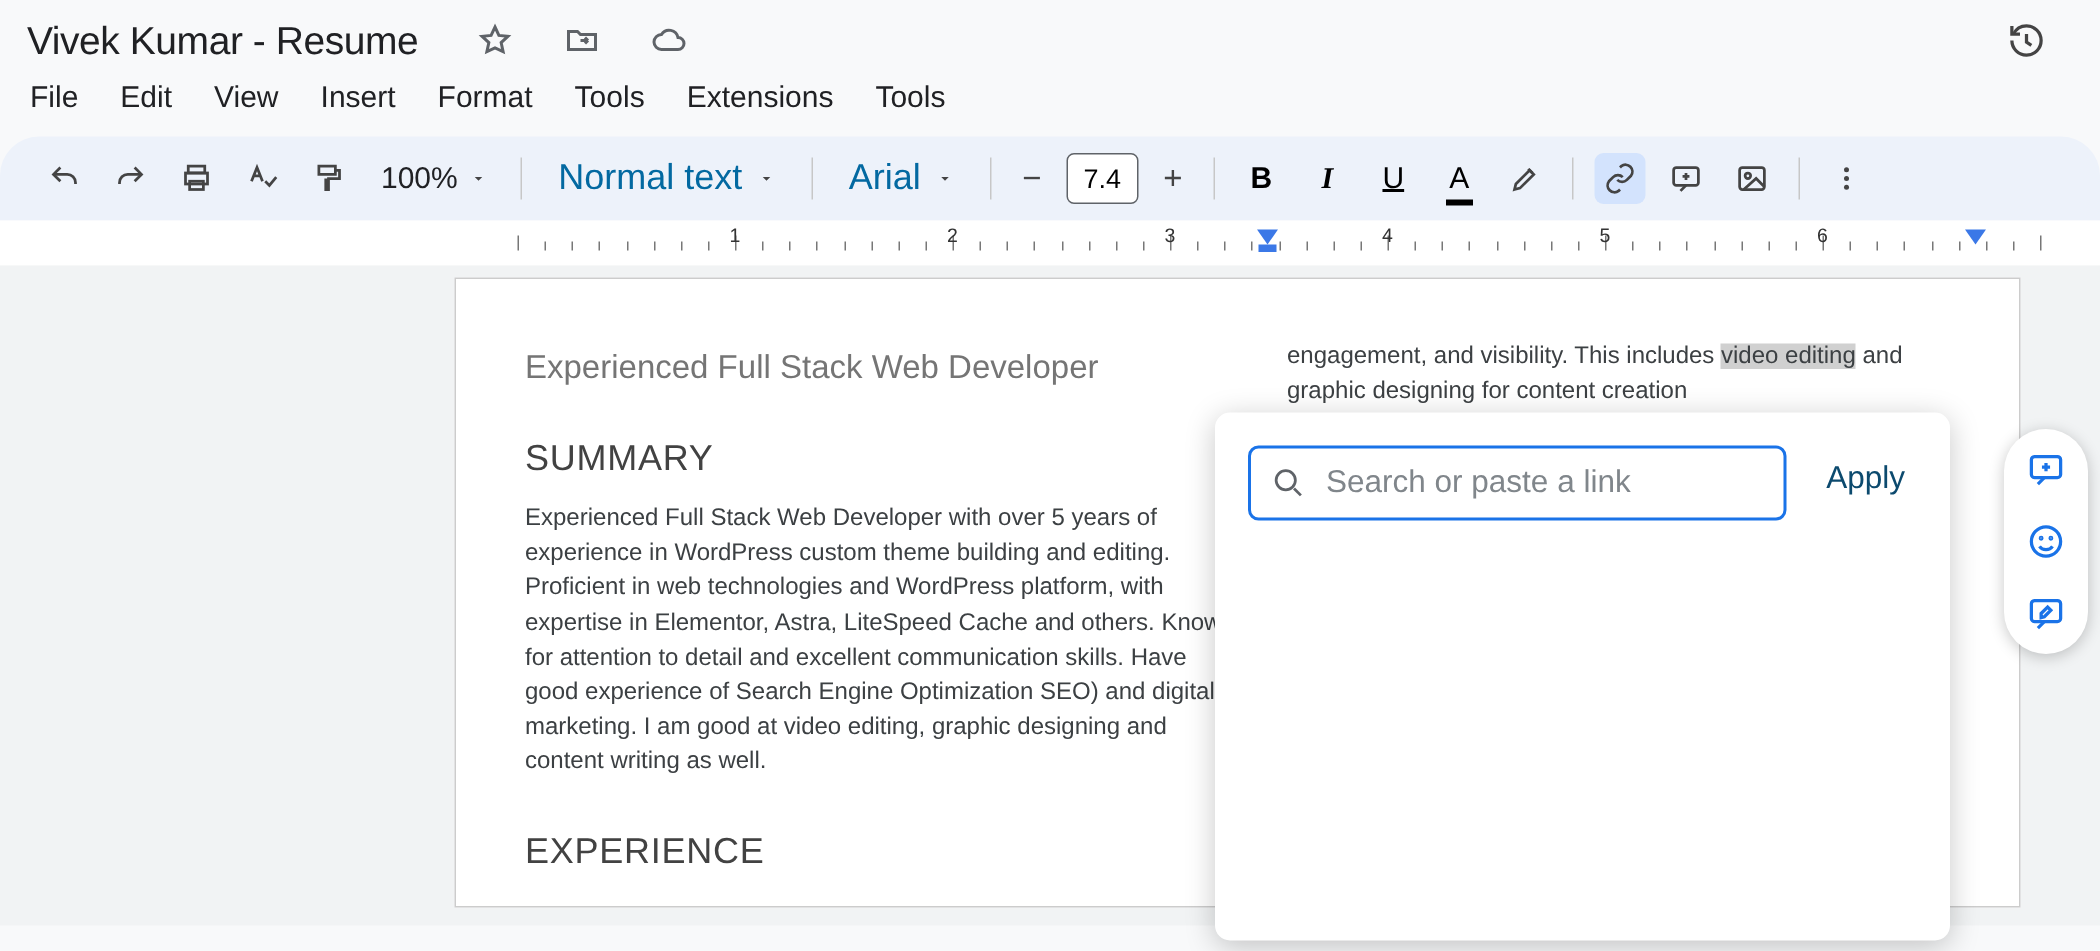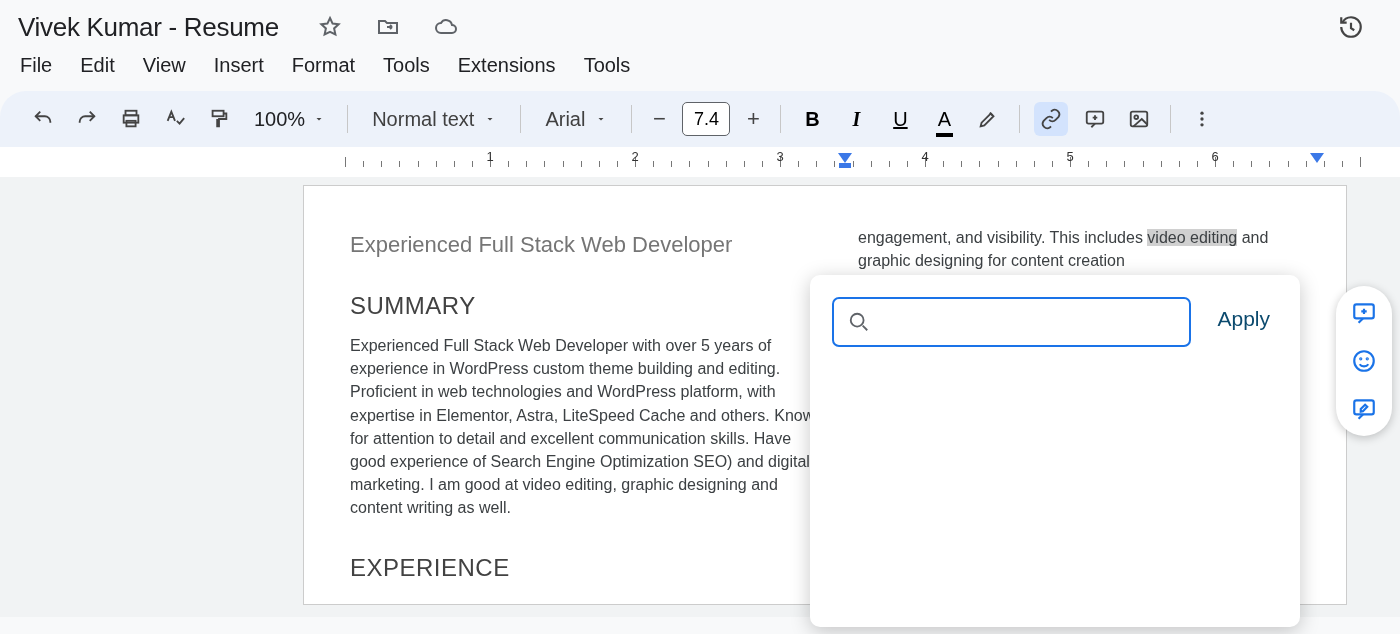--- a/index.html
+++ b/index.html
@@ -17,21 +17,21 @@
   .menubar { display:flex; gap:28px; padding:6px 20px 14px 20px; }
   .menubar span { font-size:20px; color:#202124; cursor:pointer; }
 
   
   .toolbar { display:flex; align-items:center; gap:10px; background:#edf2fa; border-radius:26px 26px 0 0; padding:8px 10px 8px 26px; height:56px; margin:0; }
   .tool-btn { width:34px; height:34px; display:flex; align-items:center; justify-content:center; border-radius:6px; cursor:pointer; }
   .tool-btn.active { background:#d3e3fd; }
   .sep { width:1px; height:28px; background:#c7c7c7; margin:0 4px; }
   .zoom-group { display:flex; align-items:center; gap:8px; font-size:20px; color:#202124; padding:0 8px; }
   .select-group { display:flex; align-items:center; gap:10px; padding:0 10px; }
-  .select-label { font-size:20px; color:#404040; }
+  .select-label { font-size:24px; color:#0369a1; }
   .font-size-box { width:48px; height:34px; border:1.5px solid #5f6368; border-radius:5px; display:flex; align-items:center; justify-content:center; font-size:18px; background:#fff; }
   .font-adj { width:26px; height:26px; display:flex; align-items:center; justify-content:center; font-size:22px; color:#444; cursor:pointer; }
   .bold-i { font-weight:700; font-size:20px; }
   .italic-i { font-style:italic; font-size:20px; font-family:serif; font-weight:700; }
   .underline-i { text-decoration:underline; font-size:20px; }
   .color-a { position:relative; font-size:20px; }
   .color-a::after { content:""; position:absolute; left:-2px; right:-2px; bottom:-6px; height:4px; background:#000; }
 
   
   .ruler-area { position:relative; height:30px; background:#fff; }
@@ -313,20 +313,21 @@
     </div>
   </div>
 </div>
 
 <div class="link-popup">
   <div class="link-input-wrap">
     <svg width="22" height="22" viewBox="0 0 24 24" fill="none" stroke="#5f6368" stroke-width="2">
         <circle cx="10" cy="10" r="7"></circle>
         <path d="M21 21l-5-5"></path>
       </svg>
+    <input class="link-input" type="text" placeholder="Search or paste a link" style="">
   </div>
   <div class="apply-btn">Apply</div>
 </div>
 
 <div class="side-tools">
   <span>
       <svg width="26" height="26" viewBox="0 0 24 24" fill="none" stroke="#1a73e8" stroke-width="2">
         <rect x="3" y="4" width="18" height="13" rx="2"></rect>
         <path d="M7 21l4-4"></path>
         <path d="M12 8v5M9.5 10.5h5"></path>

